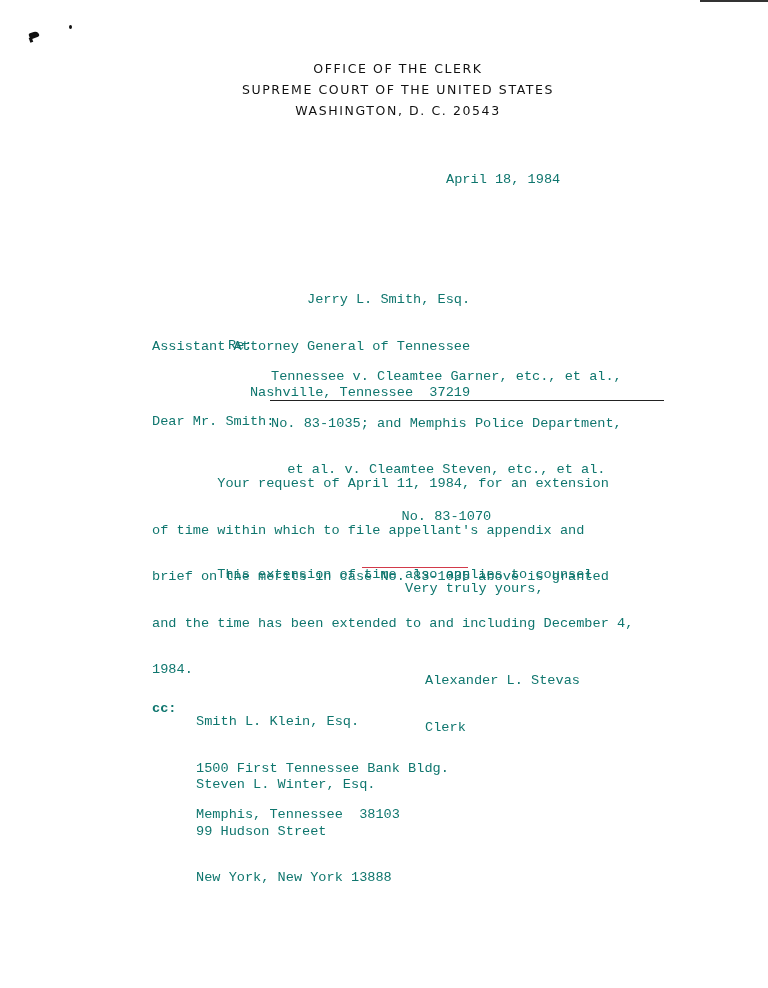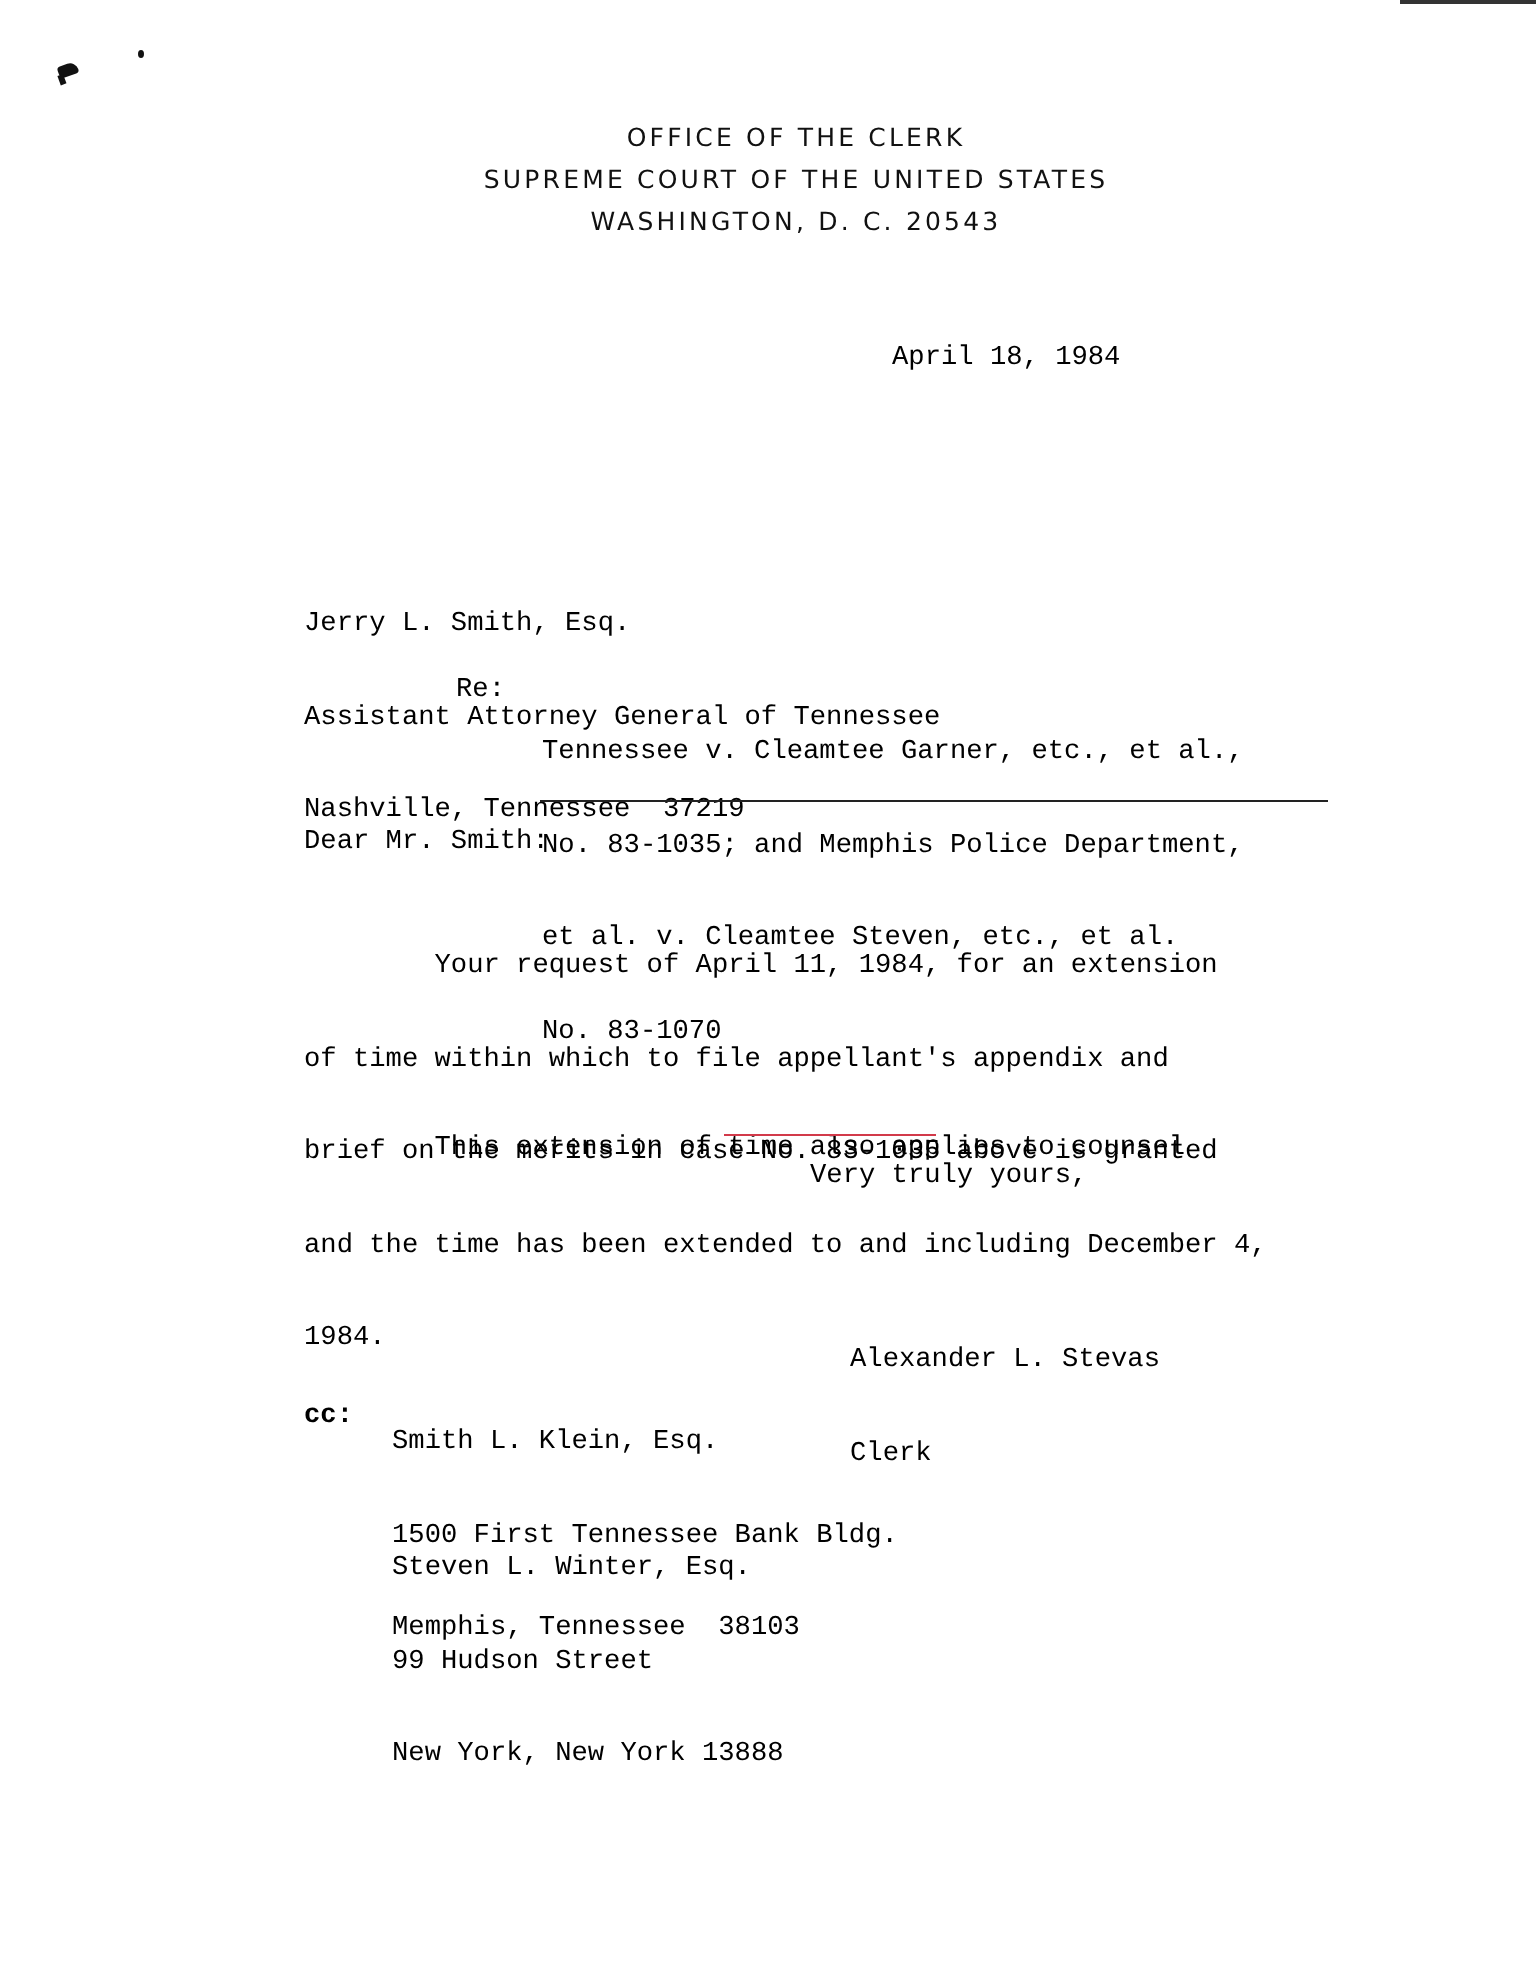--- a/index.html
+++ b/index.html
@@ -10,26 +10,26 @@
   .topline { position: absolute; top: 0; left: 700px; width: 68px; height: 2px; background: #333; }
   .mark1 { position: absolute; left: 29px; top: 32px; width: 10px; height: 6px; background: #111;
            border-radius: 2px 5px 2px 3px; transform: rotate(-20deg); }
   .mark1::after { content: ""; position: absolute; left: -1px; top: 4px; width: 3px; height: 5px; background: #111; }
   .mark2 { position: absolute; left: 69px; top: 25px; width: 3px; height: 4px; background: #111; border-radius: 50%; }
 
   .letterhead { position: absolute; top: 58px; left: 0; width: 796px; text-align: center;
     font-family: "DejaVu Sans", "Liberation Sans", sans-serif; font-size: 12.5px; letter-spacing: 1.6px; line-height: 21px; color: #111; }
   .letterhead div { white-space: nowrap; }
 
-  .mono { position: absolute; font-size: 13.6px; line-height: 15.5px; white-space: pre; color: #000000; }
+  .mono { position: absolute; font-size: 13.6px; line-height: 15.5px; white-space: pre; color: #0f766e; }
   .date { top: 172px; left: 446px; }
-  .addr { top: 274px; left: 152px; }
+  .addr { top: 261px; left: 152px; text-align: right; }
   .addr .serif { font-family: "Liberation Serif", "DejaVu Serif", serif; font-size: 14px; }
   .re-label { top: 338px; left: 228px; }
-  .re-body { top: 338px; left: 271px; }
+  .re-body { top: 338px; left: 271px; text-align: center; }
   .re-rule { position: absolute; top: 400px; left: 270px; width: 394px; height: 1px; background: #222; }
   .salutation { top: 414px; left: 152px; }
   .para1 { top: 445px; left: 152px; }
   .para2 { top: 536px; left: 152px; }
   .red-ul { position: absolute; top: 567px; left: 362px; width: 106px; height: 1px; background: #d23a4a; }
   .closing { top: 581px; left: 405px; }
   .signer { top: 642px; left: 425px; }
   .cc-label { top: 701px; left: 152px; font-weight: bold; }
   .cc1 { top: 683px; left: 196px; }
   .cc2 { top: 746px; left: 196px; }

